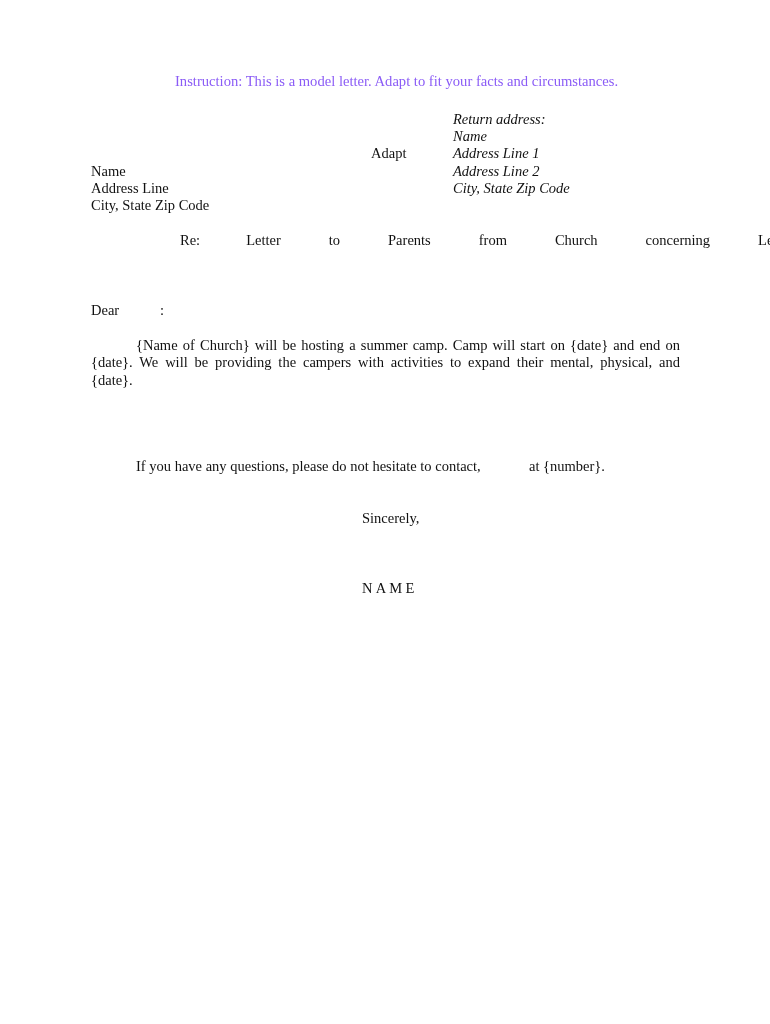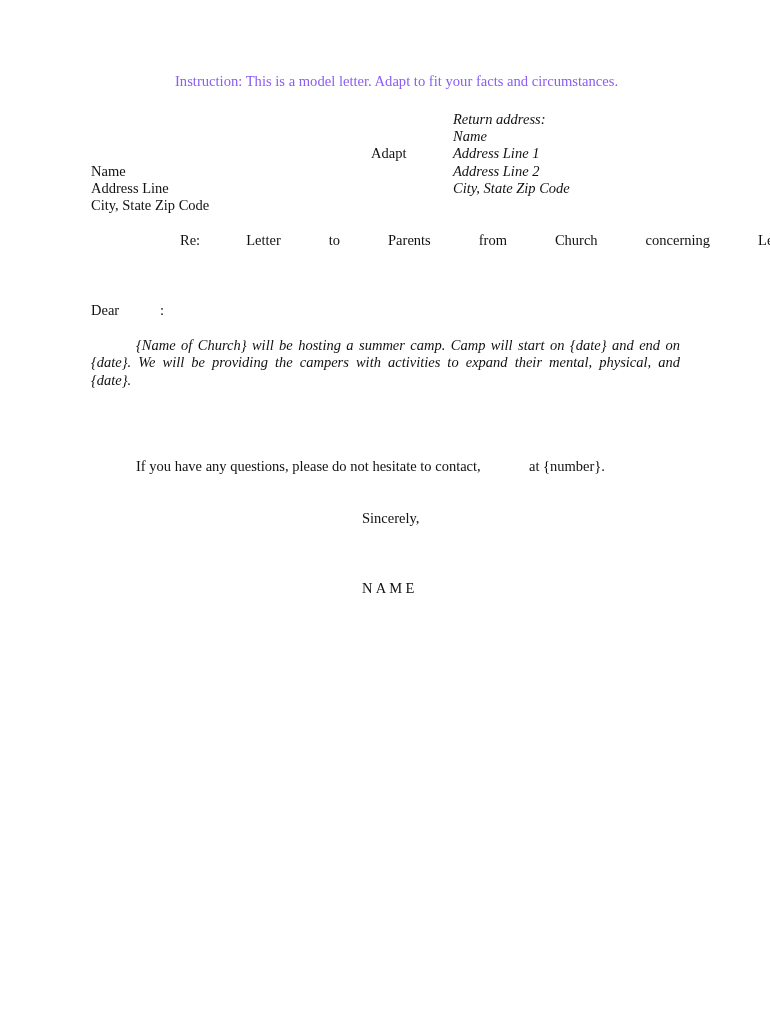--- a/index.html
+++ b/index.html
@@ -12,21 +12,21 @@
     .instruction { color: #8b5cf6; left: 175px; top: 73px; font-size: 14.6px; text-align: right; }
     .ret { left: 453px; font-style: italic; }
     .date { left: 371px; top: 145px; }
     .recip { left: 91px; }
     .re-block { left: 180px; top: 232px; width: 499px; white-space: normal; }
     .re-line1 { display: flex; justify-content: space-between; gap: 48px; }
     .para {
       left: 91px; top: 337px; width: 589px; white-space: normal;
       text-align: justify; text-align-last: left;
     }
-    .para .line { display: block; text-align: justify; text-align-last: justify; height: 17.3px; font-style: italic; }
+    .para .line { display: block; text-align: justify; text-align-last: justify; height: 17.3px; }
     .para .line.last { text-align-last: left; }
     .contact { left: 136px; top: 458px; }
     .sincerely { left: 362px; top: 510px; }
     .sig { left: 362px; top: 580px; letter-spacing: 3.2px; }
   </style>
 </head>
 <body>
 
 <div>
 

